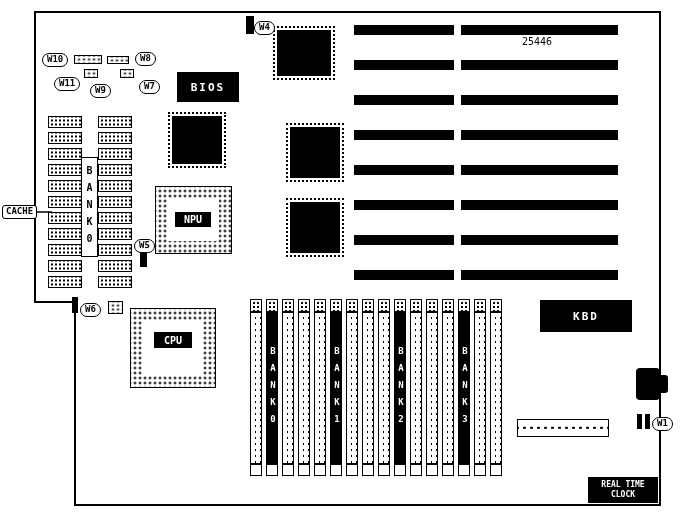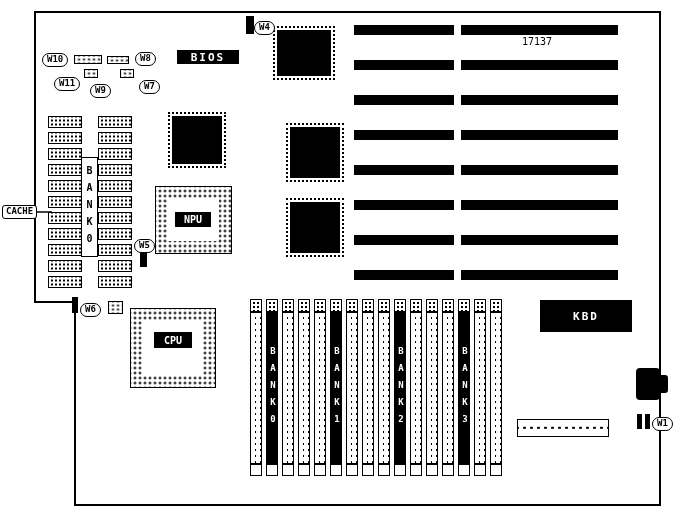--- a/index.html
+++ b/index.html
@@ -89,28 +89,28 @@
   <div class="jlabel" style="left:135px;top:52px">W8</div>
   <div class="jblock" style="left:84px;top:69px;width:14px;height:9px"></div>
   <div class="jblock" style="left:120px;top:69px;width:14px;height:9px"></div>
   <div class="jlabel" style="left:54px;top:77px">W11</div>
   <div class="jlabel" style="left:90px;top:84px">W9</div>
   <div class="jlabel" style="left:139px;top:80px">W7</div>
 
   <div class="bar" style="left:246px;top:16px;width:8px;height:18px"></div>
   <div class="jlabel" style="left:254px;top:21px">W4</div>
 
-  <div class="blackbox" style="left:177px;top:50px;width:62px;height:14px;font-size:11px;letter-spacing:2px">BIOS</div>
+  <div class="blackbox" style="left:177px;top:72px;width:62px;height:30px;font-size:11px;letter-spacing:2px">BIOS</div>
 
   <div class="chip" style="left:277px;top:30px;width:54px;height:46px"></div>
   <div class="chip" style="left:172px;top:116px;width:50px;height:48px"></div>
   <div class="chip" style="left:290px;top:127px;width:50px;height:51px"></div>
   <div class="chip" style="left:290px;top:202px;width:50px;height:51px"></div>
 
-  <div class="pn" style="left:522px;top:36px">17137</div>
+  <div class="pn" style="left:522px;top:36px">25446</div>
 
   <div class="slot" style="left:354px;top:25px;width:100px"></div>
   <div class="slot" style="left:461px;top:25px;width:157px"></div>
   <div class="slot" style="left:354px;top:60px;width:100px"></div>
   <div class="slot" style="left:461px;top:60px;width:157px"></div>
   <div class="slot" style="left:354px;top:95px;width:100px"></div>
   <div class="slot" style="left:461px;top:95px;width:157px"></div>
   <div class="slot" style="left:354px;top:130px;width:100px"></div>
   <div class="slot" style="left:461px;top:130px;width:157px"></div>
   <div class="slot" style="left:354px;top:165px;width:100px"></div>
@@ -254,14 +254,18 @@
 
   <div class="din" style="left:636px;top:368px;width:24px;height:32px"></div>
   <div class="bar" style="left:659px;top:375px;width:9px;height:18px;border-radius:0 3px 3px 0"></div>
 
   <div class="bar" style="left:637px;top:414px;width:5px;height:15px"></div>
   <div class="bar" style="left:645px;top:414px;width:5px;height:15px"></div>
   <div class="jlabel" style="left:652px;top:417px">W1</div>
 
   <div class="hconn" style="left:517px;top:419px;width:92px;height:18px"></div>
 
+  <div class="blackbox" style="left:588px;top:477px;width:70px;height:26px;font-size:8px;flex-direction:column;line-height:1.25">
+    <span>REAL TIME</span>
+    <span>CLOCK</span>
+  </div>
 
 </div>
 
 </body></html>

